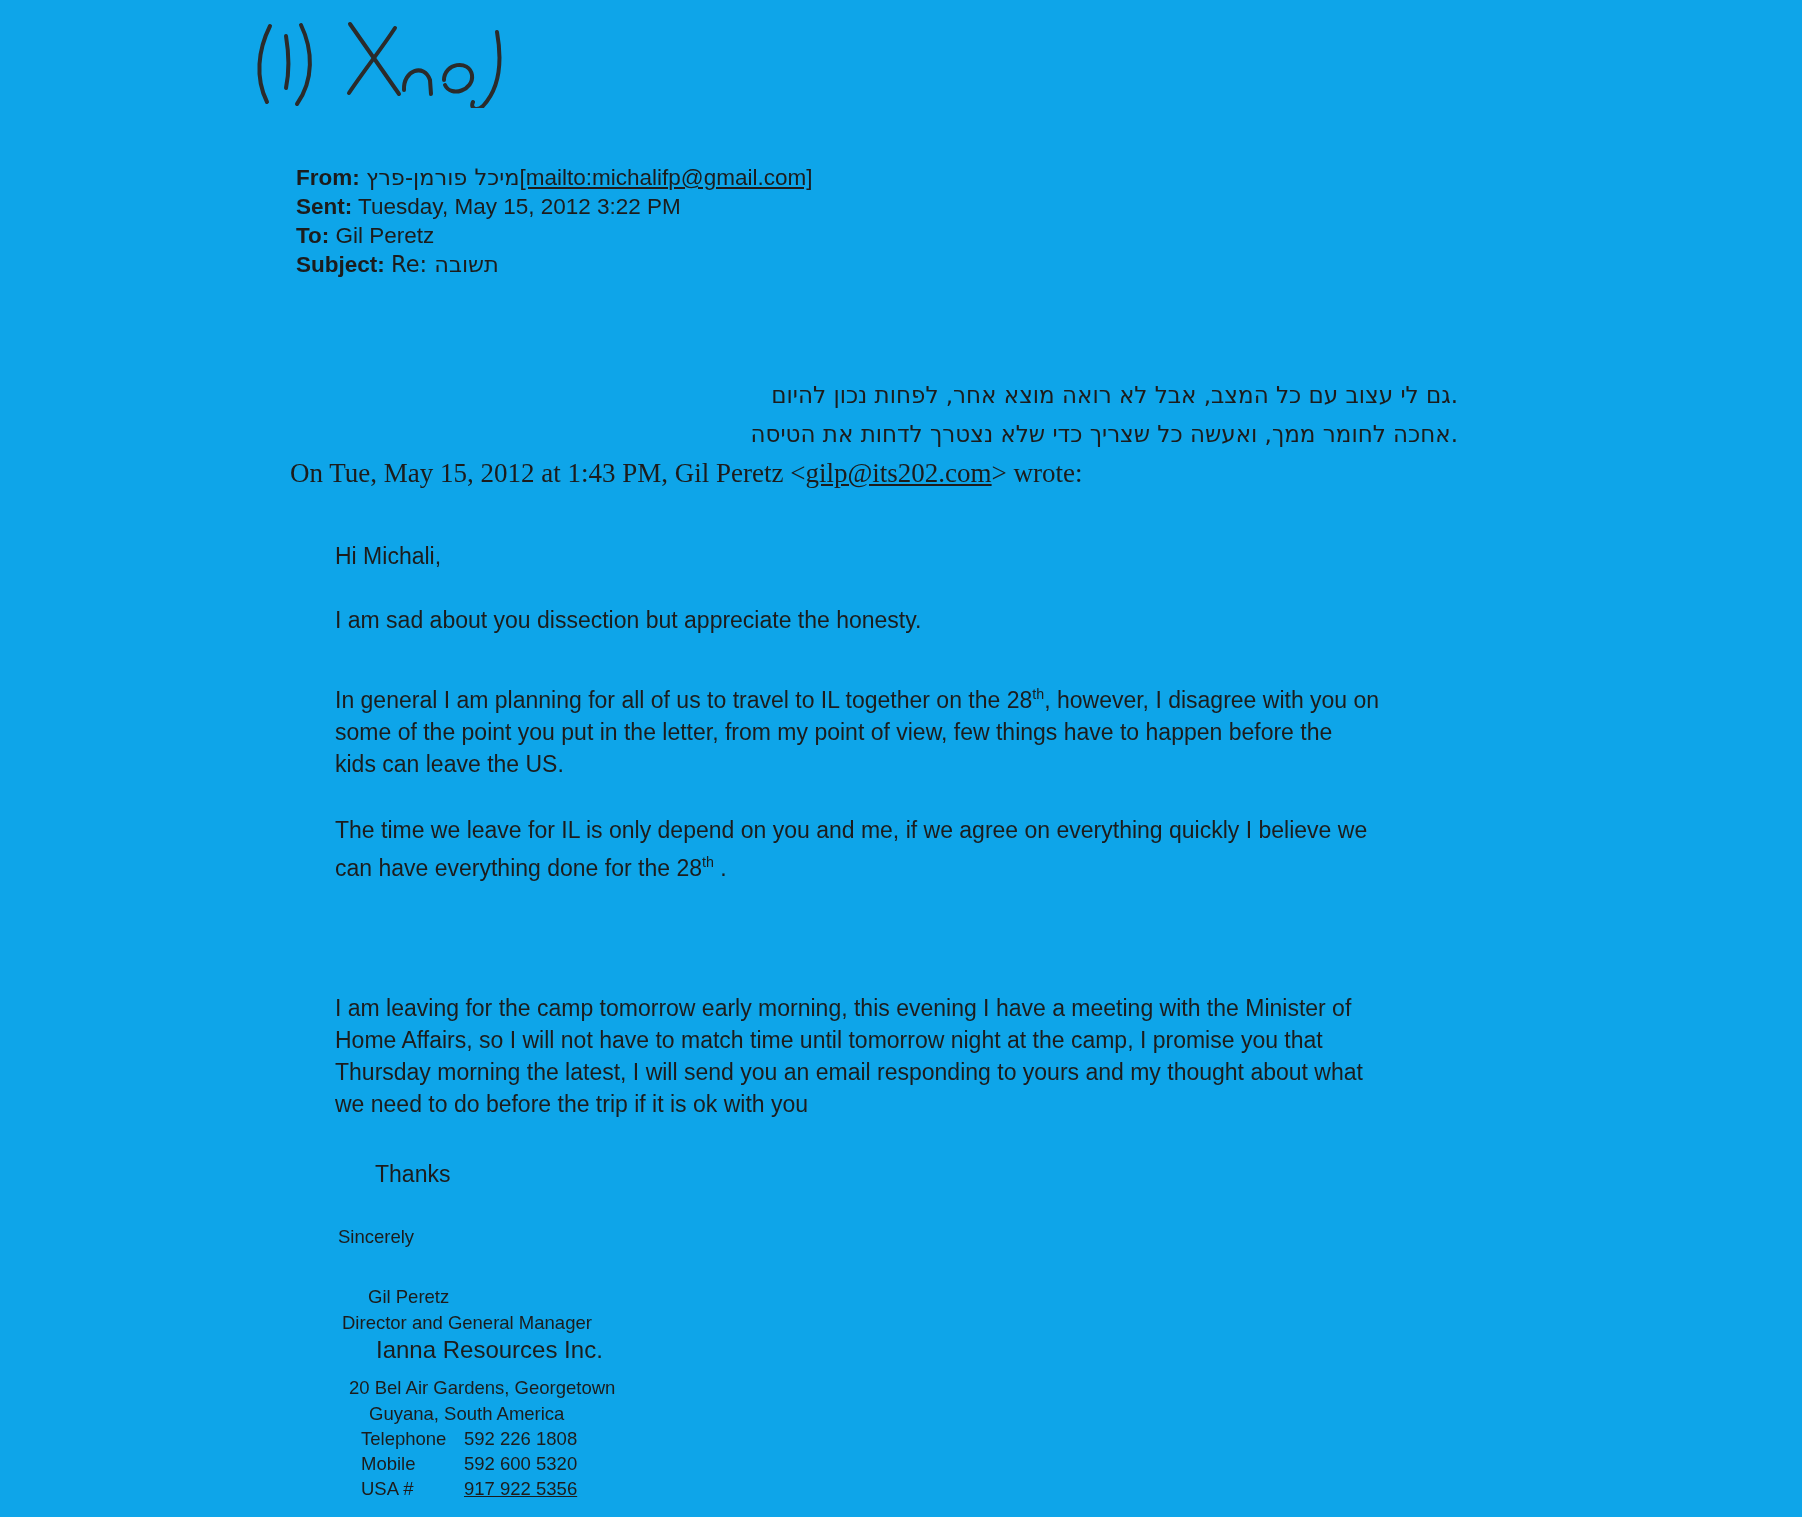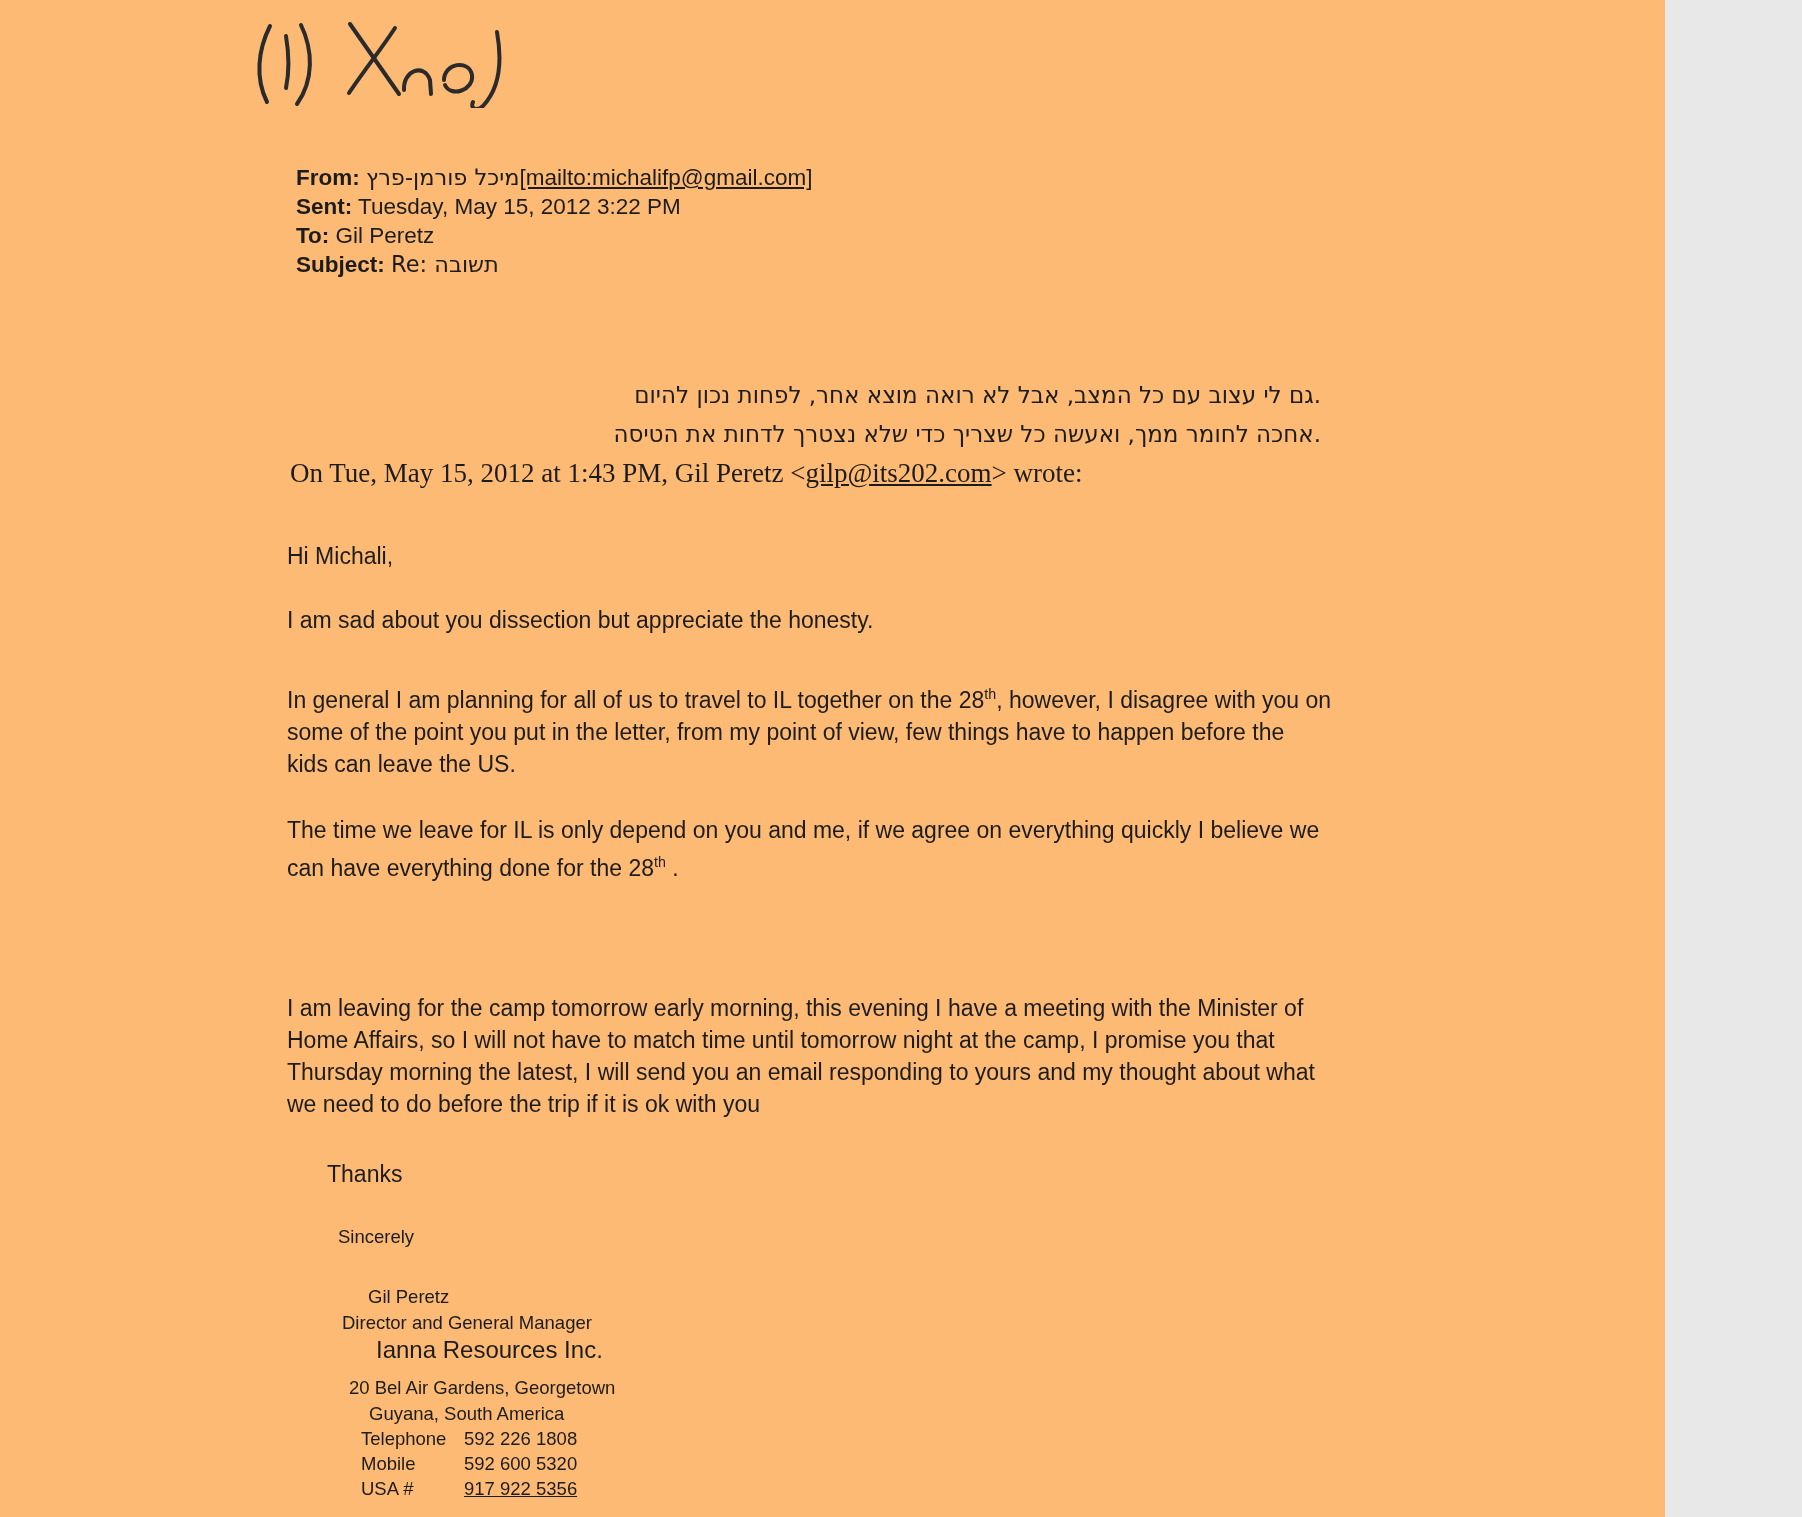--- a/index.html
+++ b/index.html
@@ -1,18 +1,18 @@
 <!DOCTYPE html>
 <html><head>
 <meta charset="utf-8">
 <style>
   html,body { margin:0; padding:0; background:#e8e8e8; }
   .page {
-    position:relative; width:1665px; height:1517px;
-    background:#fdba74; color:#1c1c1c;
+    position:relative; width:1802px; height:1517px;
+    background:#0ea5e9; color:#1c1c1c;
     font-family:"Liberation Sans", sans-serif;
     overflow:hidden;
   }
   .underline { text-decoration:underline; }
 
   .handwriting { position:absolute; left:246px; top:6px; width:272px; height:102px; }
   .handwriting path { fill:none; stroke:#2b2b2b; stroke-width:4; stroke-linecap:round; }
 
   .email-header { position:absolute; left:296px; top:163px; font-size:22.5px; line-height:29px; }
   .hlabel { font-weight:bold; }
@@ -25,21 +25,21 @@
     font-family:"DejaVu Sans", sans-serif;
     margin-top:48px;
   }
 
   .quote {
     position:absolute; left:290px; top:458px;
     font-family:"Liberation Serif", serif; font-size:27px;
   }
 
   .bodytext { position:absolute; left:287px; font-size:23px; }
-  .tline { line-height:32px; white-space:pre; }
+  .tline { line-height:32px; white-space:pre;margin-left:48px; }
   .tline sup { font-size:0.62em; }
 
   #greeting { top:540px; }
   #para1    { top:604px; }
   #para2    { top:678px; }
   #para3    { top:814px; }
   #para4    { top:992px; }
   #thanks   { top:1158px; left:327px; }
 
   .sig { position:absolute; font-size:18.5px; }

